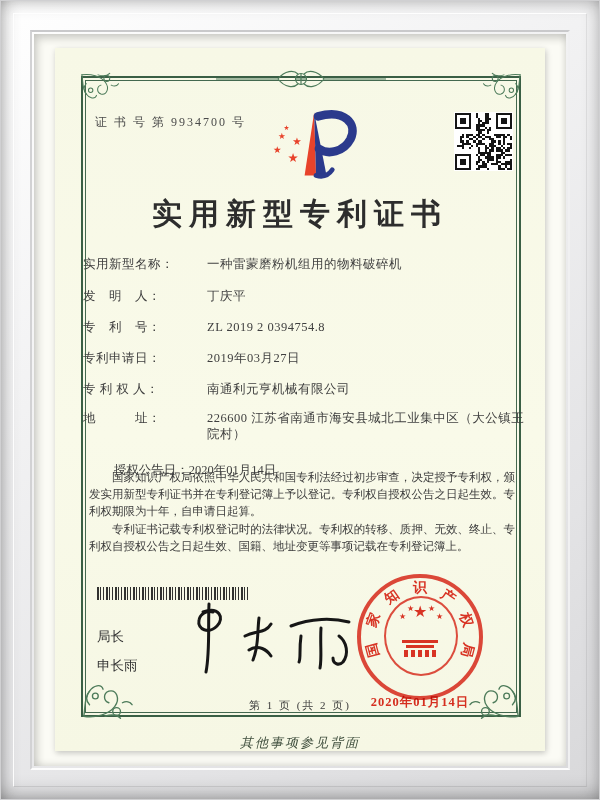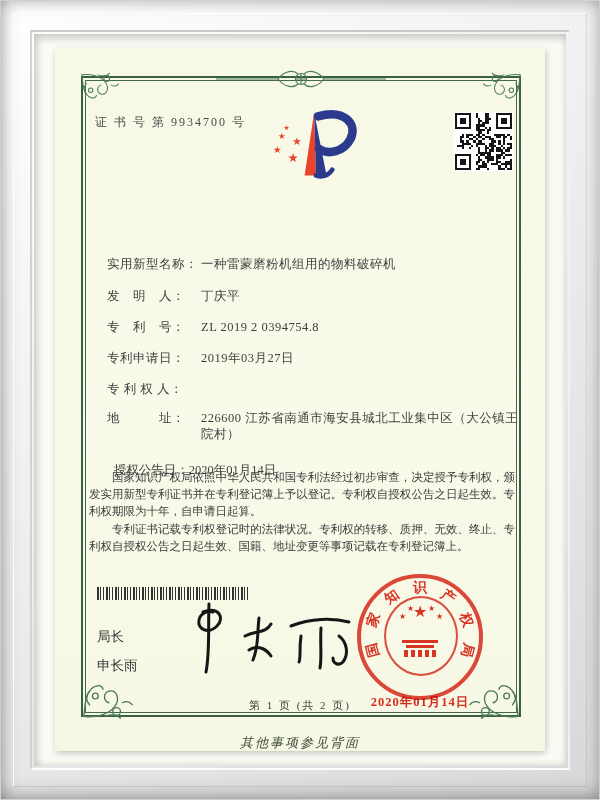--- a/index.html
+++ b/index.html
@@ -37,21 +37,21 @@
   .orn-tr{right:-7px;top:-9px;width:44px;height:44px;transform:scale(-1,-1);}
   .orn-top{left:50%;top:-12px;width:170px;height:26px;margin-left:-85px;}
   
   .cert-no{position:absolute;left:40px;top:66px;font-size:12px;letter-spacing:2px;color:#4a4a4a;}
   .logo{position:absolute;left:200px;top:52px;width:124px;height:88px;}
   .qr{position:absolute;left:399px;top:64px;width:57px;height:57px;background:#fff;padding:1px;}
   .qr svg{width:100%;height:100%;display:block;}
   .title{position:absolute;left:0;right:0;top:146px;text-align:center;
          font-size:30px;font-weight:700;letter-spacing:7px;color:#2d2d2d;}
   
-  .fr{position:absolute;left:52px;display:flex;font-size:12.5px;color:#3f3f3f;line-height:16px;white-space:pre;}
+  .fr{position:absolute;left:28px;display:flex;font-size:12.5px;color:#3f3f3f;line-height:16px;white-space:pre;gap:30px;}
   .fr .lab{display:inline-block;width:94px;flex:0 0 94px;letter-spacing:.5px;}
   .fr .val{letter-spacing:.5px;white-space:pre-wrap;}
   .fr-0{top:208px}.fr-1{top:240px}.fr-2{top:271px}.fr-3{top:302px}.fr-4{top:333px}
   .fr-5{top:362px}.fr-5 .val{width:324px;line-height:16px;}
   .grant{position:absolute;left:40px;top:399px;font-size:12.5px;color:#3f3f3f;white-space:pre;}
   .grant .g2{position:absolute;left:242px;top:0;white-space:pre;}
   
   .paras{position:absolute;left:34px;right:30px;top:421px;font-size:11.5px;line-height:17px;
          color:#3c3c3c;text-align:justify;}
   .paras p{margin:0 0 1px 0;text-indent:2em;}
@@ -374,39 +374,41 @@
               <rect x="19" y="24" width="1" height="1"></rect>
               <rect x="20" y="24" width="1" height="1"></rect>
               <rect x="21" y="24" width="1" height="1"></rect>
               <rect x="23" y="24" width="1" height="1"></rect>
               <rect x="24" y="24" width="1" height="1"></rect>
             </g>
         </g>
       </svg>
     </div>
 
+    <div class="title">实用新型专利证书</div>
 
     <div class="fr fr-0">
       <span class="lab">实用新型名称：</span>
       <span class="val">一种雷蒙磨粉机组用的物料破碎机</span>
     </div>
     <div class="fr fr-1">
       <span class="lab">发　明　人：</span>
       <span class="val">丁庆平</span>
     </div>
     <div class="fr fr-2">
       <span class="lab">专　利　号：</span>
       <span class="val">ZL 2019 2 0394754.8</span>
     </div>
     <div class="fr fr-3">
       <span class="lab">专利申请日：</span>
       <span class="val">2019年03月27日</span>
     </div>
     <div class="fr fr-4">
       <span class="lab">专 利 权 人：</span>
+      <span class="val">南通利元亨机械有限公司</span>
     </div>
     <div class="fr fr-5">
       <span class="lab">地　　　址：</span>
       <span class="val">226600 江苏省南通市海安县城北工业集中区（大公镇王院村）</span>
     </div>
 
     <div class="grant">
       <span>授权公告日：</span><span>2020年01月14日</span>
     </div>
 

